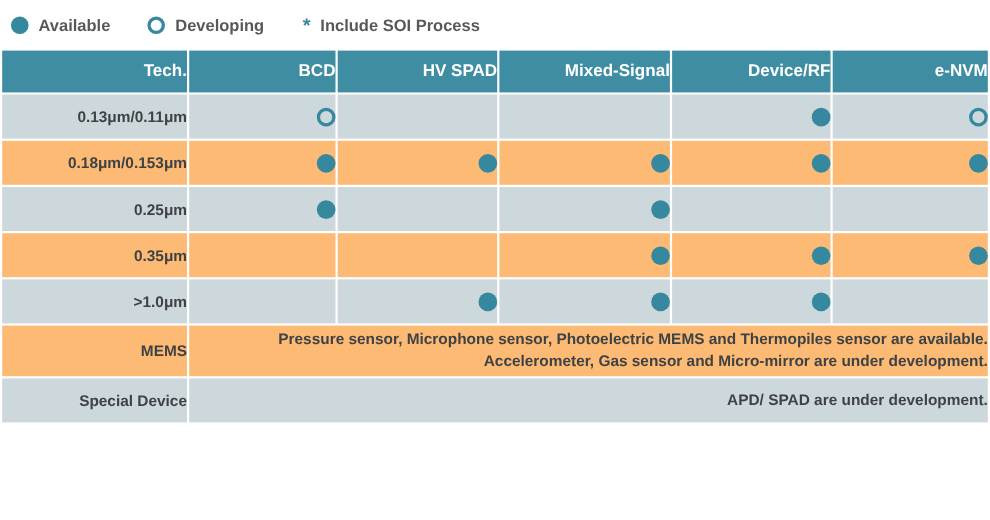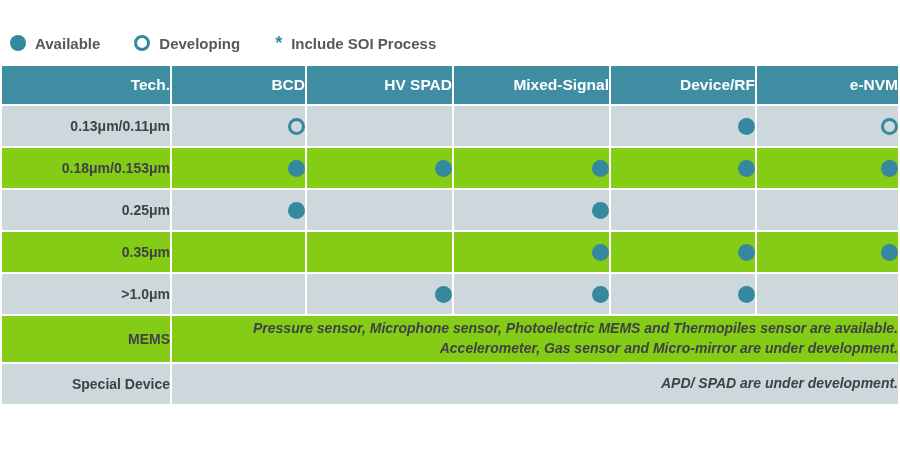--- a/index.html
+++ b/index.html
@@ -1,19 +1,19 @@
 <!DOCTYPE html>
 <html><head>
 <meta charset="utf-8">
 <style>
   html, body { margin: 0; padding: 0; background: #ffffff; }
   .page {
     width: 900px; height: 390px; box-sizing: border-box;
     font-family: "Liberation Sans", "DejaVu Sans", sans-serif;
-    background: #ffffff; overflow: hidden; margin-top: 20px;
+    background: #ffffff; overflow: hidden;
   }
   
   .legend {
     display: flex; align-items: center; gap: 34px;
     padding: 11px 0 9px 10px; height: 24px;
   }
   .legend-item { display: flex; align-items: center; gap: 9px;
     color: #57585a; font-size: 15px; font-weight: 600; }
   .dot {
     width: 17px; height: 17px; border-radius: 50%;
@@ -36,24 +36,24 @@
     background: #3e8da2; color: #ffffff;
     font-size: 15.5px; font-weight: 700; height: 38px;
     text-align: right; padding: 0;
   }
   table.proc td {
     text-align: right; vertical-align: middle;
     height: 40px; padding: 0;
     color: #3f4245; font-size: 14px; font-weight: 600;
   }
   tr.dark td  { background: #cdd8dc; }
-  tr.light td { background: #84cc16; }
+  tr.light td { background: #fdba74; }
   td.desc {
     text-align: left; padding: 3px 12px;
-    font-size: 14.5px; line-height: 1.42; font-weight: 600; font-style: italic;
+    font-size: 14.5px; line-height: 1.42; font-weight: 600;
   }
   tr.note-tall td { height: 46px; }
 </style>
 </head>
 <body>
 
 <div class="page">
 
   <div class="legend">
     <span class="legend-item">

